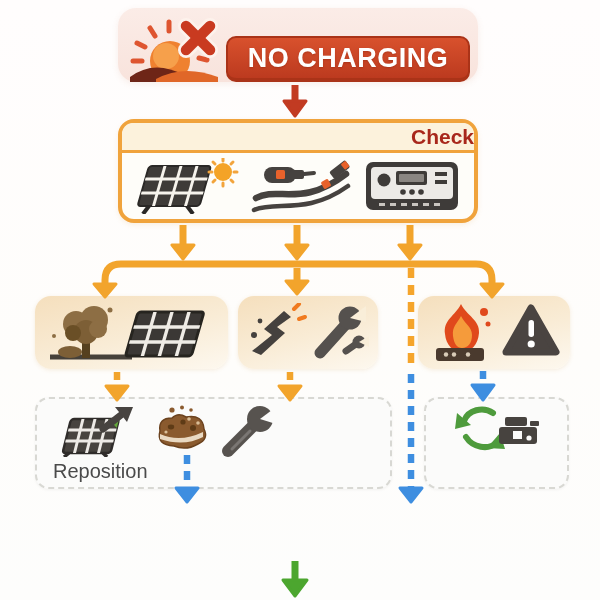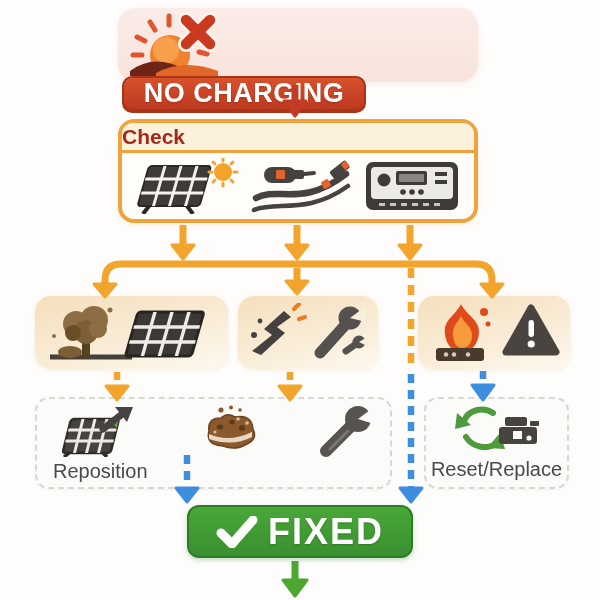--- a/index.html
+++ b/index.html
@@ -6,39 +6,39 @@
   .canvas{
     position:relative;width:600px;height:600px;overflow:hidden;
     background:linear-gradient(180deg,#fffdfd 0%,#fefdfb 60%,#fdfdfc 100%);
     font-family:"Liberation Sans", sans-serif;
   }
   
   .banner{
     position:absolute;left:118px;top:8px;width:360px;height:74px;
     border-radius:18px;background:linear-gradient(180deg,#fbece7,#f8e3dc);
     box-shadow:0 2px 6px rgba(200,120,90,.12);
-    display:flex;align-items:flex-start;flex-direction:column;
+    display:flex;align-items:flex-end;
   }
   .banner .sunicon{margin-left:8px;flex:0 0 auto;}
   .nocharge-btn{
     margin-left:4px;width:244px;height:46px;border-radius:10px;
     background:linear-gradient(180deg,#d8512d,#bc3a1f);
     border:2px solid #aa3318;border-bottom-width:4px;
     display:flex;align-items:center;justify-content:center;
     color:#fff;font-weight:800;font-size:27px;letter-spacing:.5px;
     text-shadow:0 1px 2px rgba(120,30,10,.35);box-sizing:border-box;
   }
   
   .checkbox{
     position:absolute;left:118px;top:119px;width:360px;height:104px;
     border:4px solid #f0a33c;border-radius:16px;background:#fefdf9;
     box-sizing:border-box;box-shadow:0 2px 5px rgba(220,160,80,.15);
   }
   .checkbox .hdr{
-    height:27px;line-height:27px;text-align:left;
+    height:27px;line-height:27px;text-align:right;
     background:#fcf2dc;border-bottom:3px solid #f0a33c;
     border-radius:11px 11px 0 0;
     color:#a8271b;font-weight:bold;font-size:21px;
   }
   .checkbox .body{
     height:62px;display:flex;align-items:center;justify-content:space-around;
     padding:2px 8px 0;
   }
   
   .pbox{
@@ -49,21 +49,21 @@
   }
   .pbox1{left:35px;width:193px;}
   .pbox2{left:238px;width:140px;}
   .pbox3{left:418px;width:152px;}
   
   .abox{
     position:absolute;top:397px;height:92px;border-radius:14px;
     background:#fbfbfa;border:2px dashed #d8d8d3;box-sizing:border-box;
     box-shadow:0 1px 3px rgba(0,0,0,.05);
   }
-  .abox-left{left:35px;width:357px;display:flex;justify-content:space-between;
+  .abox-left{left:35px;width:357px;display:flex;
     padding:6px 14px 0 16px;}
   .abox-right{left:424px;width:145px;display:flex;justify-content:center;
     padding-top:6px;}
   .acol{display:flex;flex-direction:column;align-items:center;}
   .acol .lbl{
     margin-top:3px;font-size:20px;color:#4a4a4a;font-weight:500;
     white-space:nowrap;
   }
   
   .fixedbox{
@@ -297,30 +297,23 @@
         <path d="M13,32 C20,43 35,45 44,38" stroke="#4e9b3c" stroke-width="6" fill="none" stroke-linecap="round"></path>
         <polygon points="47,28 52,44 34,43" fill="#4e9b3c"></polygon>
         <g fill="#47433f">
           <rect x="46" y="22" width="38" height="17" rx="3"></rect>
           <rect x="52" y="12" width="22" height="9" rx="2"></rect>
           <rect x="77" y="16" width="9" height="5" rx="1"></rect>
         </g>
         <rect x="60" y="26" width="9" height="8" fill="#fbfbfa"></rect>
         <circle cx="76" cy="33" r="2.6" fill="#fbfbfa"></circle>
       </svg>
-      <div class="lbl">Reset/Replace</div>
-    </div>
-  </div>
-
-  <div class="fixedbox">
-    <svg width="42" height="32" viewBox="0 0 42 32">
-      <path d="M5,17 L16,28 L37,4" stroke="#ffffff" stroke-width="9" fill="none" stroke-linecap="round" stroke-linejoin="round"></path>
-    </svg>
-    <div class="txt">FIXED</div>
-  </div>
+    </div>
+  </div>
+
 
   <svg class="overlay" width="600" height="600" viewBox="0 0 600 600">
 
     <g>
       <line x1="295" y1="85" x2="295" y2="103" stroke="#c23b22" stroke-width="7"></line>
       <path d="M284,101 L306,101 L295,116 Z" fill="#c23b22" stroke="#c23b22" stroke-width="3" stroke-linejoin="round"></path>
     </g>
 
     <g stroke="#f2a42c" fill="#f2a42c">
       <line x1="183" y1="225" x2="183" y2="246" stroke-width="7"></line>

